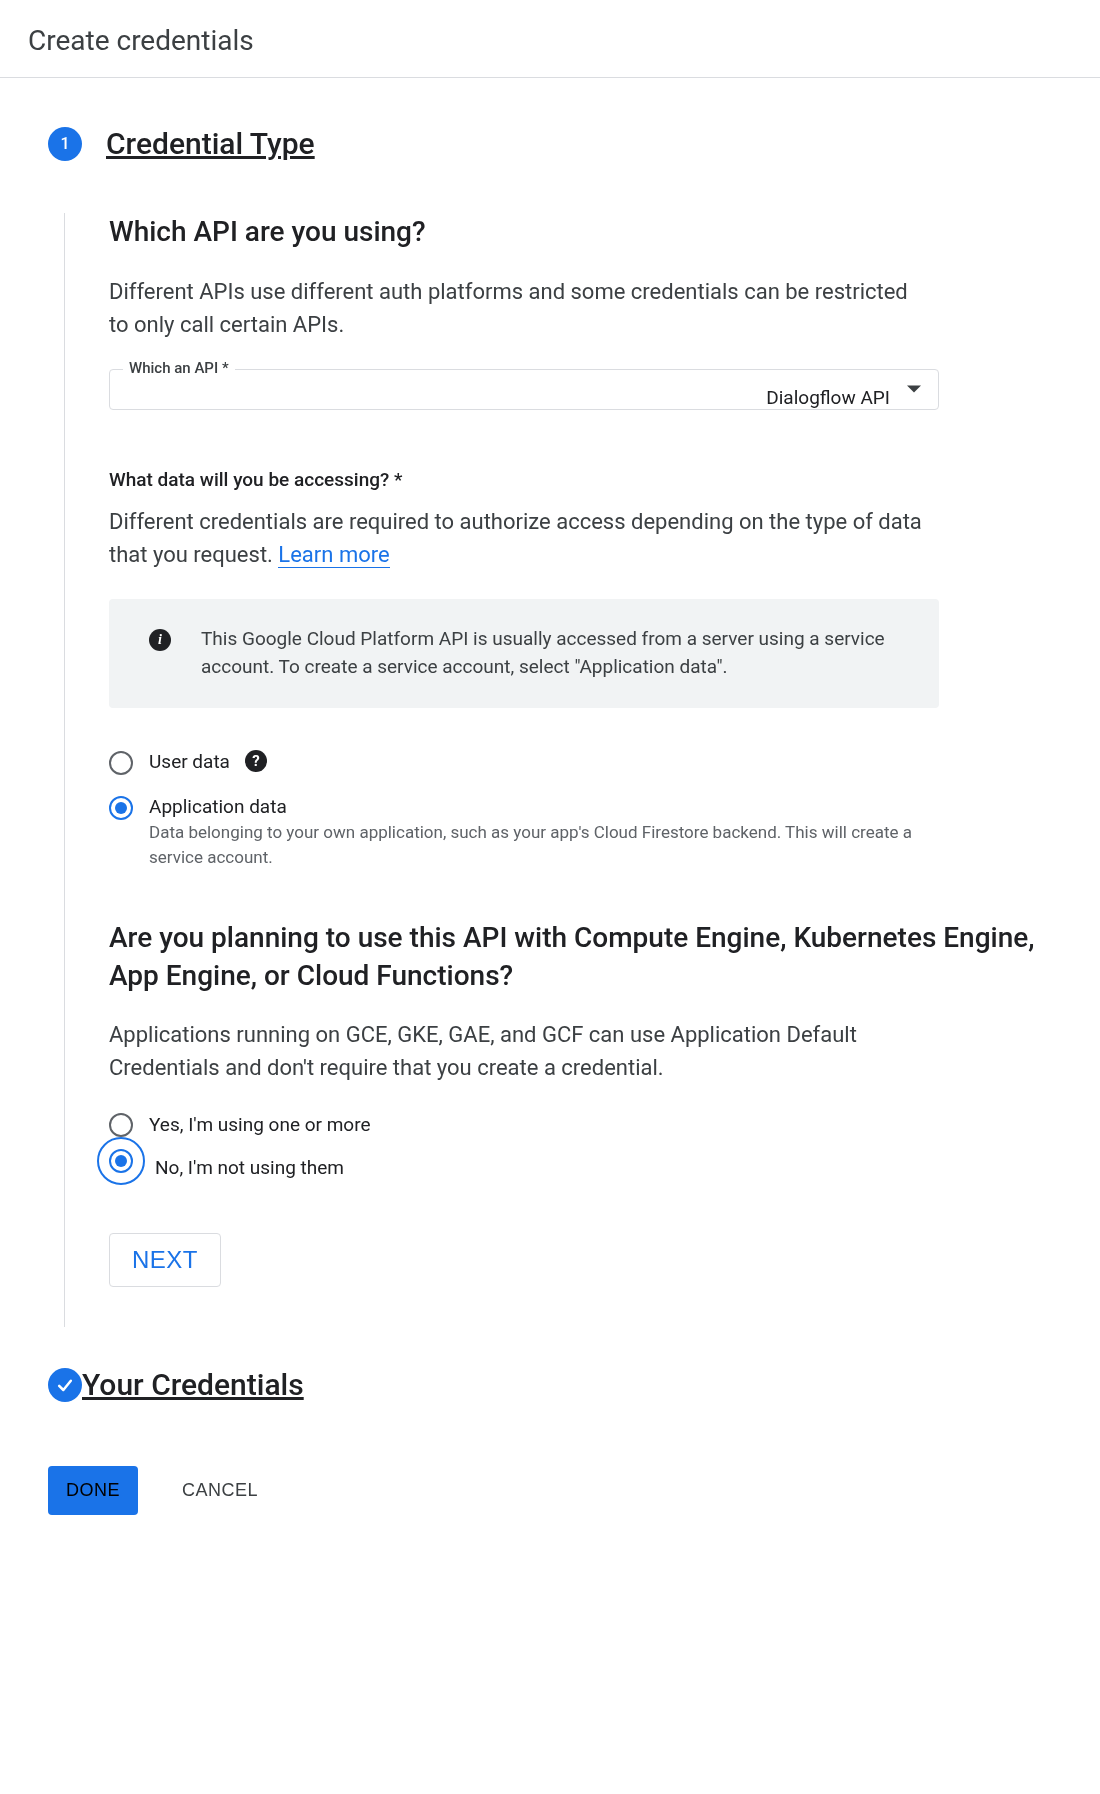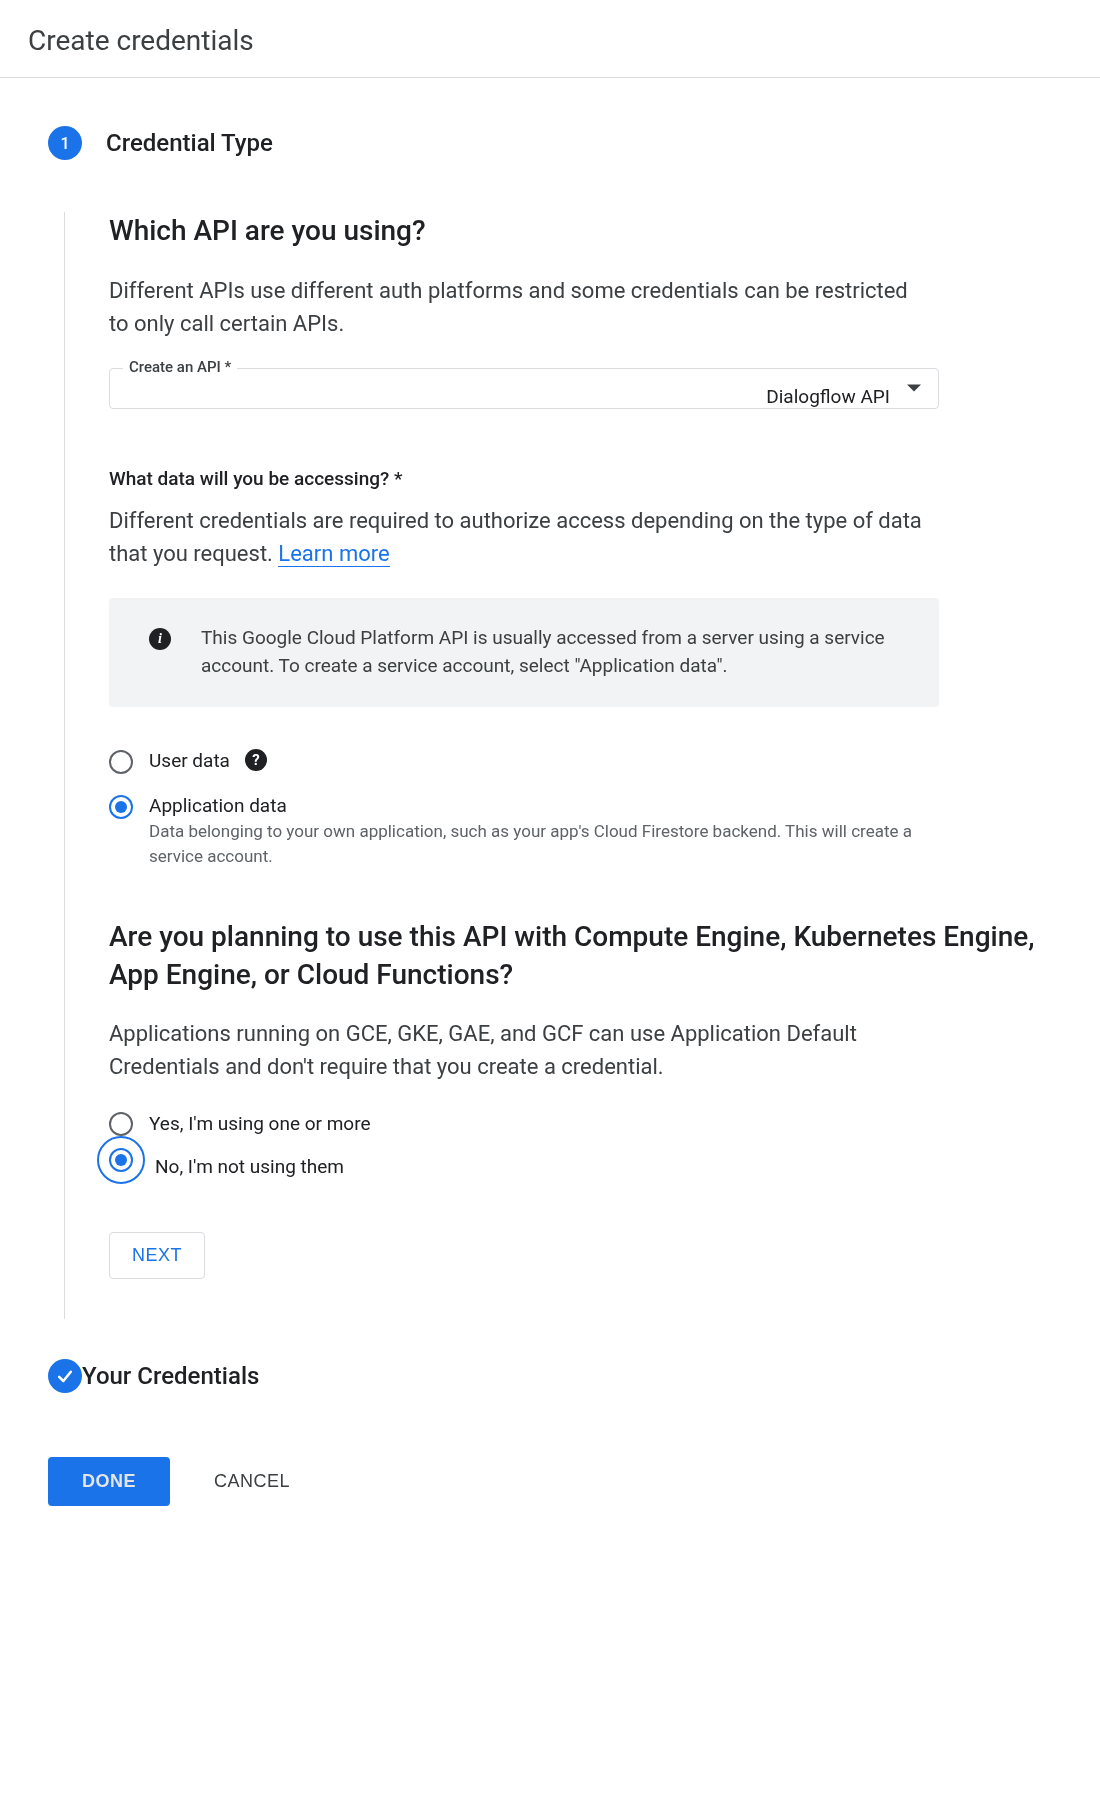--- a/index.html
+++ b/index.html
@@ -46,23 +46,24 @@
       height: 34px;
       border-radius: 50%;
       background: #1a73e8;
       color: #fff;
       display: flex;
       align-items: center;
       justify-content: center;
       flex-shrink: 0;
     }
     .step-title {
-      font-size: 24px;
-      font-weight: 500;
-      color: #202124;
+      font-size: 30px;
+      font-weight: 500;
+      color: #202124;
+      text-decoration: underline;
     }
     .step-body {
       margin-left: 16px;
       padding-left: 44px;
       border-left: 1px solid #dadce0;
       padding-bottom: 40px;
       margin-bottom: 40px;
     }
     .section-heading {
       font-size: 28px;
@@ -242,47 +243,47 @@
     }
     .compact-radio-group .radio-item {
       margin-bottom: 12px;
       align-items: center;
     }
     .next-button {
       display: inline-block;
       border: 1px solid #dadce0;
       background: #fff;
       color: #1a73e8;
-      font-size: 18px;
+      font-size: 24px;
       font-weight: 500;
       letter-spacing: 0.5px;
       padding: 12px 22px;
       border-radius: 4px;
       cursor: pointer;
       margin-top: 36px;
     }
     .step2 {
       display: flex;
       align-items: center;
       margin-bottom: 64px;
     }
     .footer-buttons {
       display: flex;
       gap: 44px;
       align-items: center;
       padding-left: 0;
     }
     .done-button {
       background: #1a73e8;
-      color: #e5e5e5;
+      color: #000000;
       border: none;
       font-size: 18px;
-      font-weight: 700;
+      font-weight: 400;
       letter-spacing: 0.5px;
-      padding: 14px 34px;
+      padding: 14px 18px;
       border-radius: 4px;
       cursor: pointer;
     }
     .cancel-button {
       background: none;
       border: none;
       color: #3c4043;
       font-size: 18px;
       font-weight: 500;
       letter-spacing: 0.5px;
@@ -306,21 +307,21 @@
     <div class="step-badge">1</div>
     <div class="step-title">Credential Type</div>
   </div>
 
   <div class="step-body">
 
     <div class="section-heading">Which API are you using?</div>
     <div class="section-desc">Different APIs use different auth platforms and some credentials can be restricted to only call certain APIs.</div>
 
     <div class="select-wrapper">
-      <div class="select-label">Create an API *</div>
+      <div class="select-label">Which an API *</div>
       <div class="select-box">
         <span>Dialogflow API</span>
       </div>
       <div class="caret-down"></div>
     </div>
 
     <div class="sub-heading">What data will you be accessing? *</div>
     <div class="section-desc">
       <span>Different credentials are required to authorize access depending on the type of data that you request. </span><a class="link">Learn more</a>
     </div>

